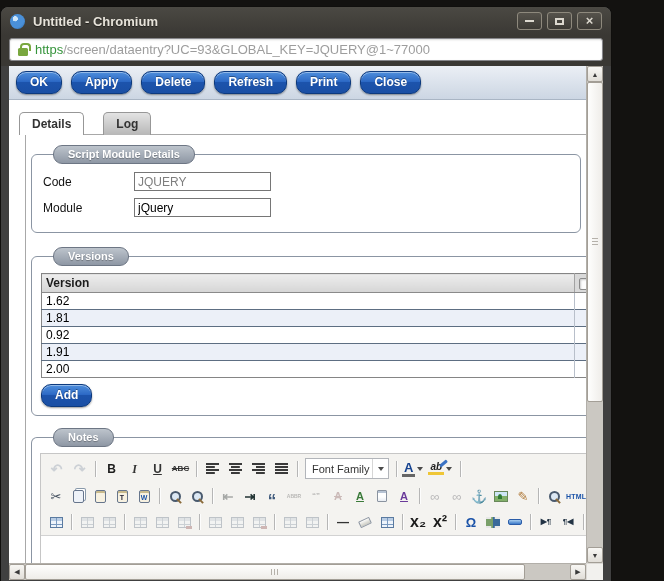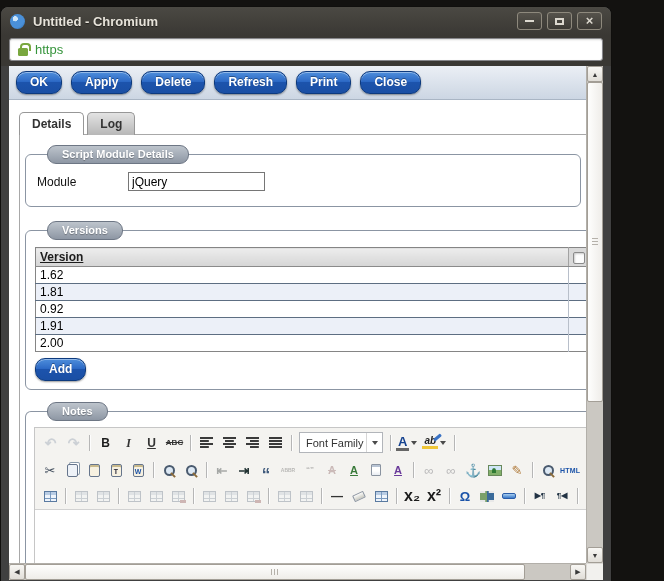--- a/index.html
+++ b/index.html
@@ -25,38 +25,38 @@
 
 
 .viewport{position:absolute;left:8px;right:8px;top:59px;bottom:6px;background:#fff;overflow:hidden}
 .content{position:absolute;left:0;top:0;right:17px;bottom:17px;overflow:hidden;background:#fff}
 
 
 .btnbar{height:34px;background:linear-gradient(#ebeff5,#ccd6e3);border-bottom:1px solid #a9b5c4;display:flex;align-items:center;padding:0 7px;gap:9px}
 .btn-blue{display:inline-flex;align-items:center;justify-content:center;padding:3px 13px 4px;border-radius:10px;background:linear-gradient(#4e8edb 0%,#2d6ac6 45%,#1c53ac 50%,#1a4fa4 100%);border:1px solid #0d3a7e;box-shadow:0 1px 2px rgba(0,0,0,.4),inset 0 1px 0 rgba(255,255,255,.4);color:#fff;font-size:12px;font-weight:bold;text-shadow:0 -1px 0 rgba(0,0,0,.35);cursor:pointer;white-space:nowrap}
 
 
-.tabs{display:flex;gap:3px;margin:12px 0 0 10px;position:relative;z-index:2}
+.tabs{display:flex;gap:19px;margin:12px 0 0 10px;position:relative;z-index:2}
 .tab{padding:4px 12px 4px;font-size:12px;font-weight:bold;color:#333;border:1px solid #979797;border-bottom:none;border-radius:5px 5px 0 0;margin-bottom:-1px;cursor:pointer}
 .tab.active{background:#fff}
 .tab.inactive{background:linear-gradient(#e3e3e3,#b7b7b7)}
-.tabpanel{margin-left:10px;border-left:1px solid #a8a8a8;border-top:1px solid #a8a8a8;height:431px;overflow:hidden;padding:0 3px 0 3px;position:relative;z-index:1}
+.tabpanel{margin-left:16px;border-left:1px solid #a8a8a8;border-top:1px solid #a8a8a8;height:431px;overflow:hidden;padding:0 3px 0 3px;position:relative;z-index:1}
 
 
 fieldset{border:1px solid #8b95a3;border-radius:6px;margin:0 2px;padding:2px 8px 8px;position:relative;background:#fff}
 fieldset legend{margin-left:13px;padding:2px 14px 3px;background:linear-gradient(#bdc4cc,#8e97a4);border:1px solid #6d7684;border-radius:9px;color:#fff;font-size:11px;font-weight:bold;text-shadow:0 1px 1px rgba(0,0,0,.3);white-space:nowrap}
 .fs-script{margin-top:10px}
 .field-row{display:flex;align-items:center;margin:6px 0 7px 3px}
 .field-label{width:91px;font-size:12px;color:#111}
 .field-input{width:137px;height:19px;border:1px solid #767676;font-size:12px;padding:0 3px;font-family:"Liberation Sans",sans-serif;color:#000;background:#fff}
 .field-input.ro{color:#7e7e7e}
 .fs-versions{margin-top:14px}
 .vtable{border-collapse:collapse;width:556px;margin:5px 0 0 1px;font-size:12px;border:1px solid #858585}
 .vtable th{background:linear-gradient(#ededed,#d5d5d5);border-bottom:1px solid #8a8a8a;text-align:left;padding:2px 4px;height:19px}
-.vth-label{font-weight:bold;text-decoration:underline;color:#1c1c1c;font-size:12px}
+.vth-label{font-weight:bold;color:#1c1c1c;font-size:12px}
 .vtable th.chk-col{width:22px;background:#d9d9d9;border-left:1px solid #a2a2a2}
 .cb{display:inline-block;width:12px;height:12px;background:#fdfdfd;border:1px solid #8a8a8a;border-radius:2px;box-shadow:inset 1px 1px 2px rgba(0,0,0,.2);vertical-align:middle}
 .vtable td{height:17px;padding:0 4px;border-top:1px solid #5d6e82;color:#000}
 .vtable td.chk-cell{border-left:1px solid #b8bfca}
 .vtable tbody tr:nth-child(even) td{background:#ecf0f8}
 .add-row{margin:6px 0 0 1px}
 
 
 .fs-notes{margin-top:12px;padding-bottom:0;border-radius:6px 6px 0 0;border-bottom:none;height:220px}
 .mce{border:1px solid #c6c6c6;background:#f4f3f0;margin-top:4px}
@@ -154,20 +154,21 @@
         <i></i>
       </span>
     <span class="win-btn wb-close">
         <i>×</i>
       </span>
   </div>
   <div class="addressrow">
     <div class="addressbar">
       <span class="lock"></span>
       <span class="u-proto">https</span>
+      <span class="u-path">/screen/dataentry?UC=93&amp;GLOBAL_KEY=JQUERY@1~77000</span>
     </div>
   </div>
 
   <div class="viewport">
     <div class="content">
 
       <div class="btnbar">
           <span class="btn-blue">OK</span>
           <span class="btn-blue">Apply</span>
           <span class="btn-blue">Delete</span>
@@ -178,20 +179,24 @@
 
       <div class="tabs">
           <span class="tab active">Details</span>
           <span class="tab inactive">Log</span>
         </div>
 
       <div class="tabpanel">
 
         <fieldset class="fs-script">
           <legend>Script Module Details</legend>
+          <div class="field-row">
+            <span class="field-label">Code</span>
+            <input class="field-input ro" value="JQUERY" style="">
+          </div>
           <div class="field-row">
             <span class="field-label">Module</span>
             <input class="field-input" value="jQuery" style="">
           </div>
         </fieldset>
 
         <fieldset class="fs-versions">
           <legend>Versions</legend>
           <table class="vtable">
             <thead>

